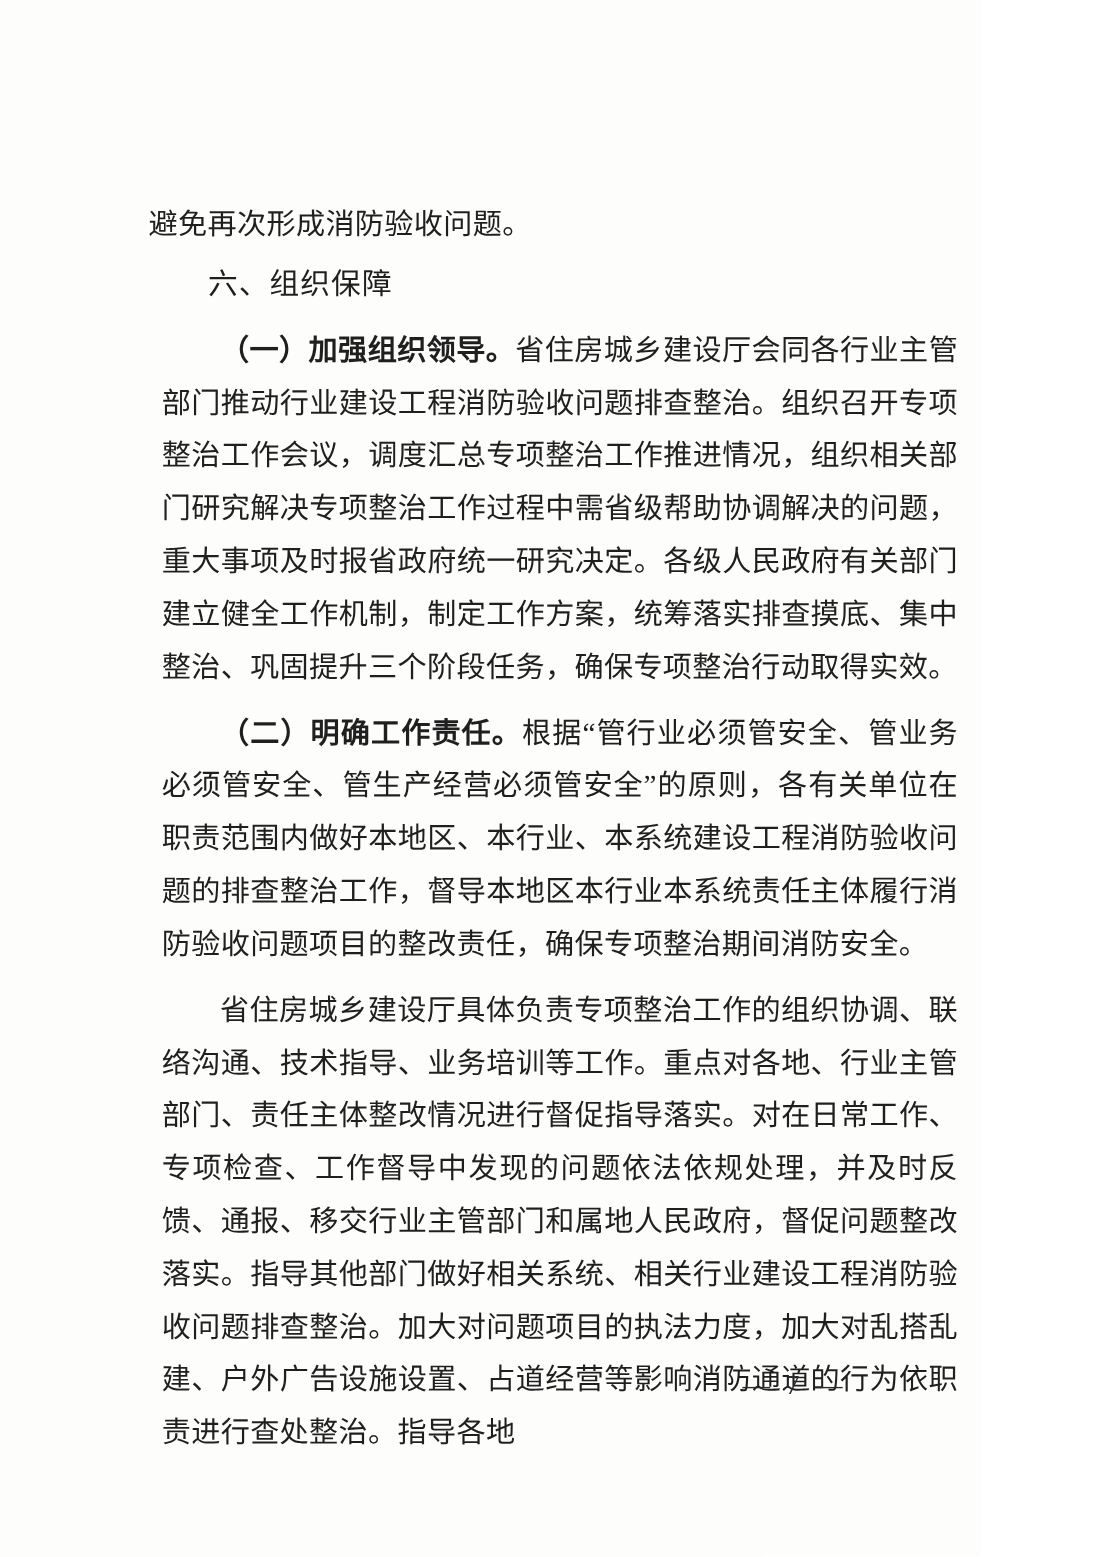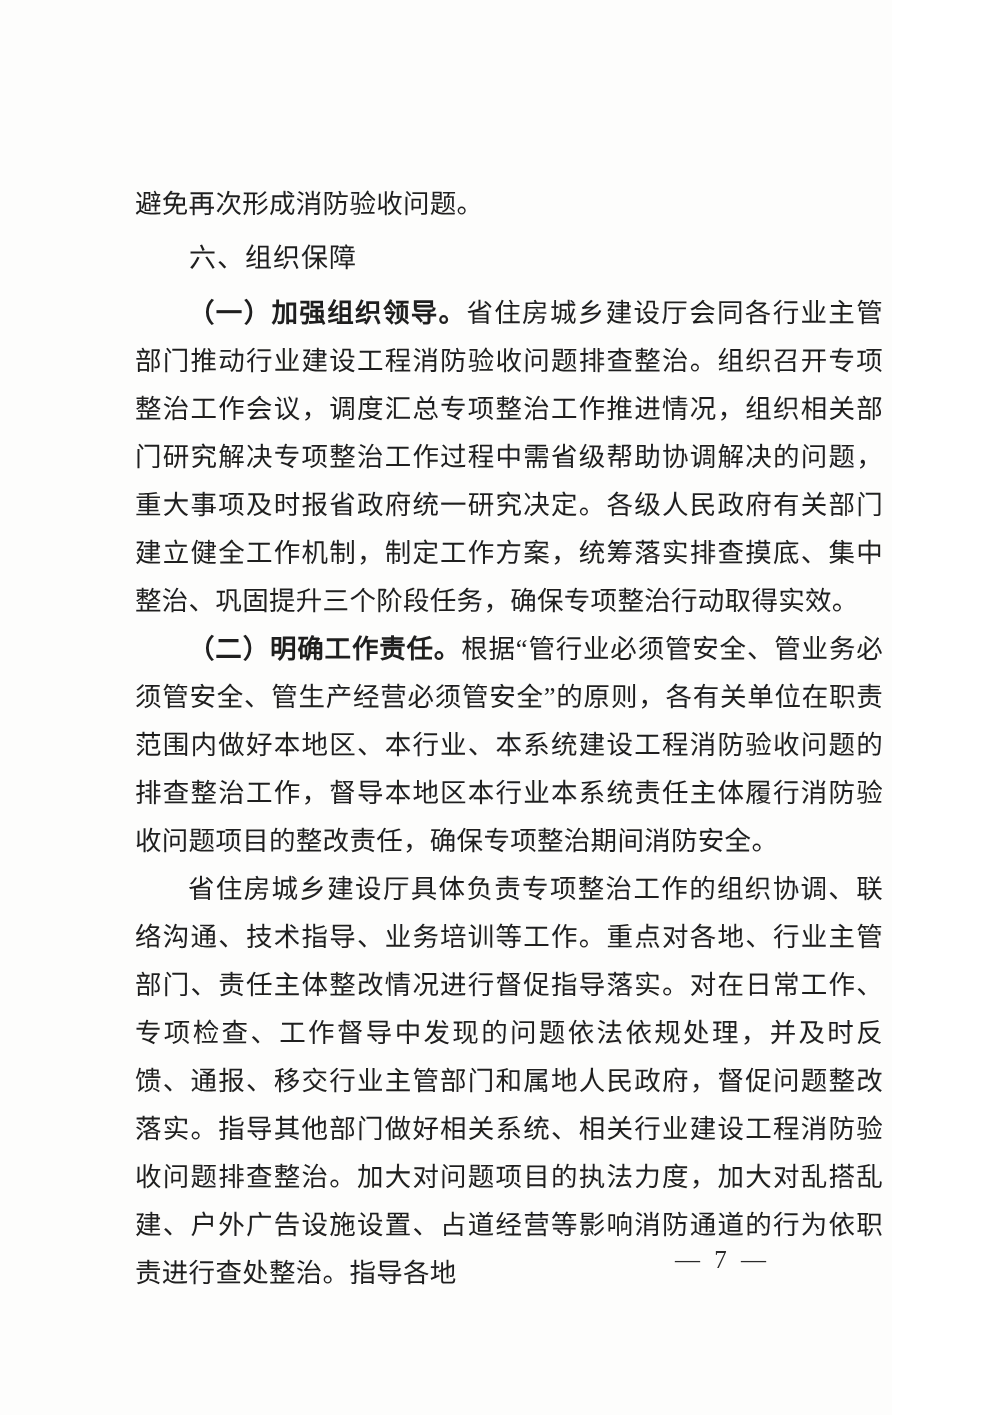--- a/index.html
+++ b/index.html
@@ -32,21 +32,21 @@
   .section-heading {
     margin: 6px 0 7px 0;
     padding-left: 2em;
     font-size: 27px;
     font-weight: 400;
     line-height: 48px;
     letter-spacing: 1px;
     font-family: "Liberation Serif", "DejaVu Serif", serif;
   }
   .para {
-    margin: 0;
+    margin: 12px;
     font-size: 26.5px;
     line-height: 48px;
     letter-spacing: 0.3px;
     text-indent: 2em;
     text-align: justify;
     text-justify: inter-ideograph;
   }
   .para .lead {
     font-weight: 700;
   }

